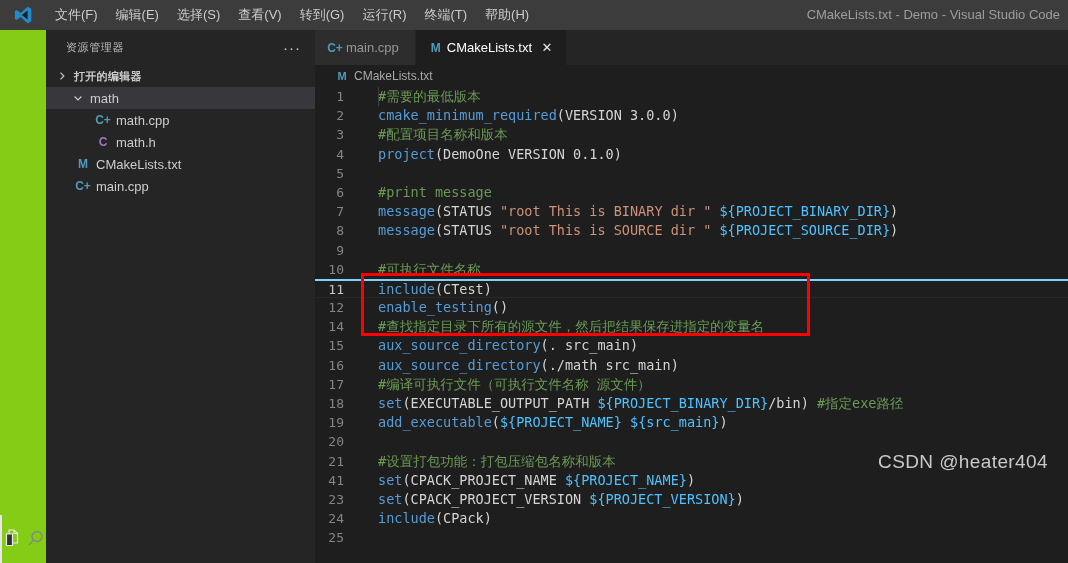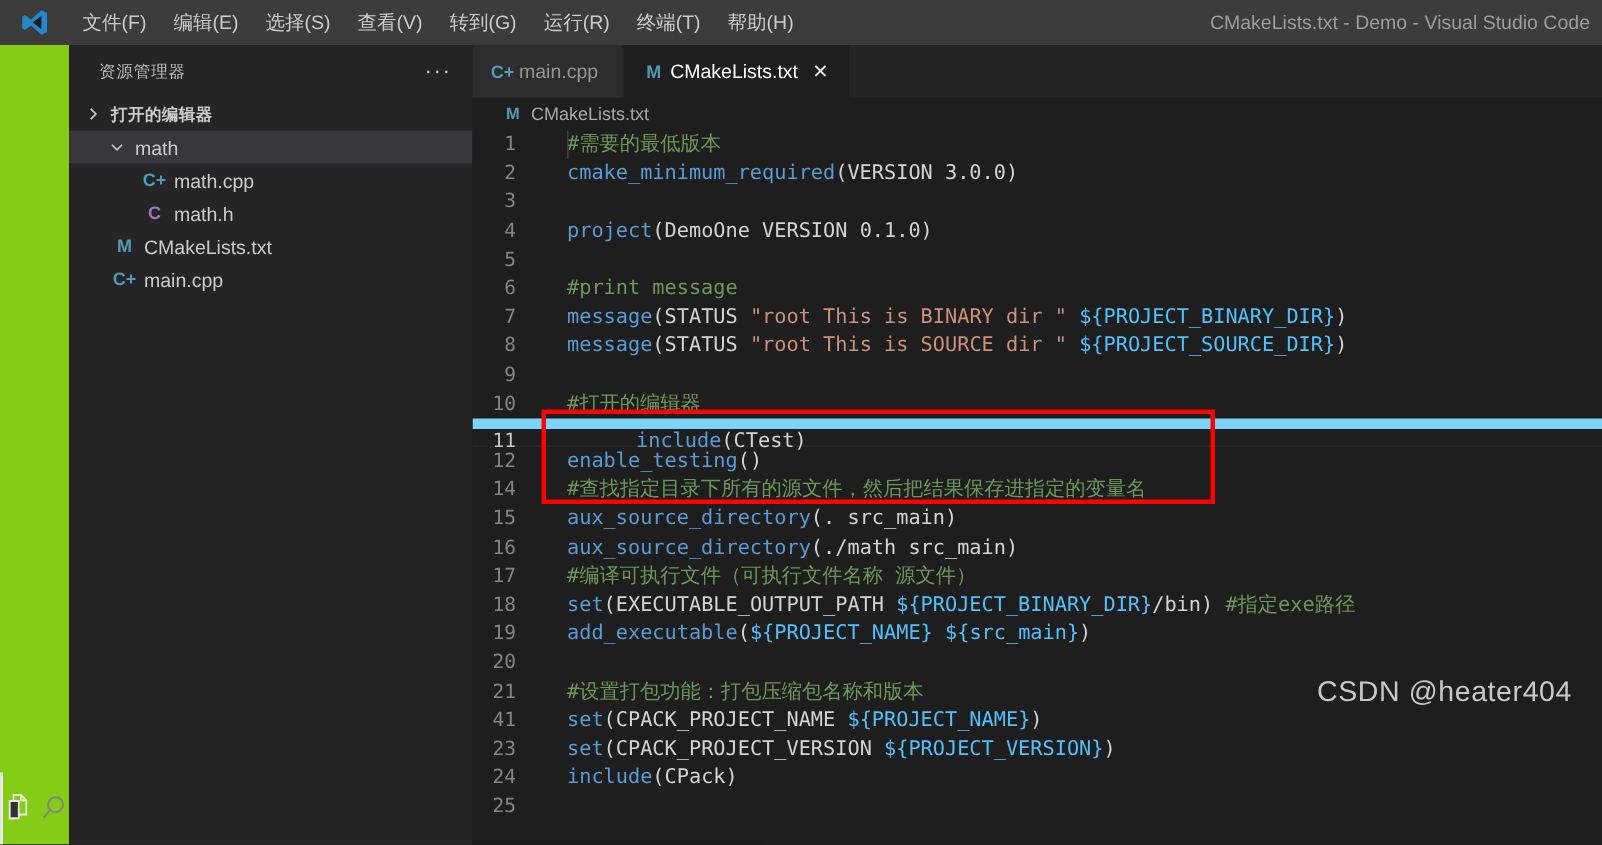--- a/index.html
+++ b/index.html
@@ -101,22 +101,22 @@
   
   .code{
     position:relative; background:#1e1e1e; height:476px; overflow:hidden;
     font-family:"DejaVu Sans Mono","Liberation Mono",monospace;
     font-size:13.5px;
   }
   .line{
     height:19.2px; line-height:19.2px; display:flex; white-space:pre; position:relative;
   }
   .line.current{
-    border-top:7px solid #7dd3fc; border-bottom:1px solid #282828; height:19.2px;
-    box-sizing:border-box; line-height:17px;gap:46px;
+    border-top:2px solid #7dd3fc; border-bottom:1px solid #282828; height:19.2px;
+    box-sizing:border-box; line-height:17px;
   }
   .ln{
     width:45px; flex:0 0 45px; text-align:right; padding-right:16px;
     color:#858585; font-size:13px; font-family:"DejaVu Sans Mono","Liberation Mono",monospace;
   }
   .line.current .ln{ color:#c6c6c6; }
   .ltext{ padding-left:18px; }
   .cmt{ color:#6a9955; }
   .fn{ color:#569cd6; }
   .id{ color:#d4d4d4; }
@@ -299,28 +299,28 @@
     </div>
 
     <div class="breadcrumb">
       <span class="f-icon" style="color:#519aba">M</span>
       <span class="crumb-text">CMakeLists.txt</span>
     </div>
 
     <div class="code" id="code-area">
         <div class="line"><span class="ln">1</span><span class="indent-guide"></span><span class="ltext"><span class="cmt">#需要的最低版本</span></span></div>
         <div class="line"><span class="ln">2</span><span class="ltext"><span class="fn">cmake_minimum_required</span><span class="punc">(</span><span class="id">VERSION 3.0.0</span><span class="punc">)</span></span></div>
-        <div class="line"><span class="ln">3</span></div>
+        <div class="line"><span class="ln">3</span><span class="ltext"><span class="cmt">#配置项目名称和版本</span></span></div>
         <div class="line"><span class="ln">4</span><span class="ltext"><span class="fn">project</span><span class="punc">(</span><span class="id">DemoOne VERSION 0.1.0</span><span class="punc">)</span></span></div>
         <div class="line"><span class="ln">5</span><span class="ltext"></span></div>
         <div class="line"><span class="ln">6</span><span class="ltext"><span class="cmt">#print message</span></span></div>
         <div class="line"><span class="ln">7</span><span class="ltext"><span class="fn">message</span><span class="punc">(</span><span class="id">STATUS </span><span class="str">"root This is BINARY dir "</span><span class="id"> </span><span class="var">${PROJECT_BINARY_DIR}</span><span class="punc">)</span></span></div>
         <div class="line"><span class="ln">8</span><span class="ltext"><span class="fn">message</span><span class="punc">(</span><span class="id">STATUS </span><span class="str">"root This is SOURCE dir "</span><span class="id"> </span><span class="var">${PROJECT_SOURCE_DIR}</span><span class="punc">)</span></span></div>
         <div class="line"><span class="ln">9</span><span class="ltext"></span></div>
-        <div class="line"><span class="ln">10</span><span class="ltext"><span class="cmt">#打开的编辑器</span></span></div>
+        <div class="line"><span class="ln">10</span><span class="ltext"><span class="cmt">#可执行文件名称</span></span></div>
         <div class="line current"><span class="ln">11</span><span class="ltext"><span class="fn">include</span><span class="punc">(</span><span class="id">CTest</span><span class="punc">)</span></span></div>
         <div class="line"><span class="ln">12</span><span class="ltext"><span class="fn">enable_testing</span><span class="punc">()</span></span></div>
         <div class="line"><span class="ln">14</span><span class="ltext"><span class="cmt">#查找指定目录下所有的源文件，然后把结果保存进指定的变量名</span></span></div>
         <div class="line"><span class="ln">15</span><span class="ltext"><span class="fn">aux_source_directory</span><span class="punc">(</span><span class="id">. src_main</span><span class="punc">)</span></span></div>
         <div class="line"><span class="ln">16</span><span class="ltext"><span class="fn">aux_source_directory</span><span class="punc">(</span><span class="id">./math src_main</span><span class="punc">)</span></span></div>
         <div class="line"><span class="ln">17</span><span class="ltext"><span class="cmt">#编译可执行文件（可执行文件名称 源文件）</span></span></div>
         <div class="line"><span class="ln">18</span><span class="ltext"><span class="fn">set</span><span class="punc">(</span><span class="id">EXECUTABLE_OUTPUT_PATH </span><span class="var">${PROJECT_BINARY_DIR}</span><span class="id">/bin</span><span class="punc">)</span><span class="id"> </span><span class="cmt">#指定exe路径</span></span></div>
         <div class="line"><span class="ln">19</span><span class="ltext"><span class="fn">add_executable</span><span class="punc">(</span><span class="var">${PROJECT_NAME}</span><span class="id"> </span><span class="var">${src_main}</span><span class="punc">)</span></span></div>
         <div class="line"><span class="ln">20</span><span class="ltext"></span></div>
         <div class="line"><span class="ln">21</span><span class="ltext"><span class="cmt">#设置打包功能：打包压缩包名称和版本</span></span></div>

